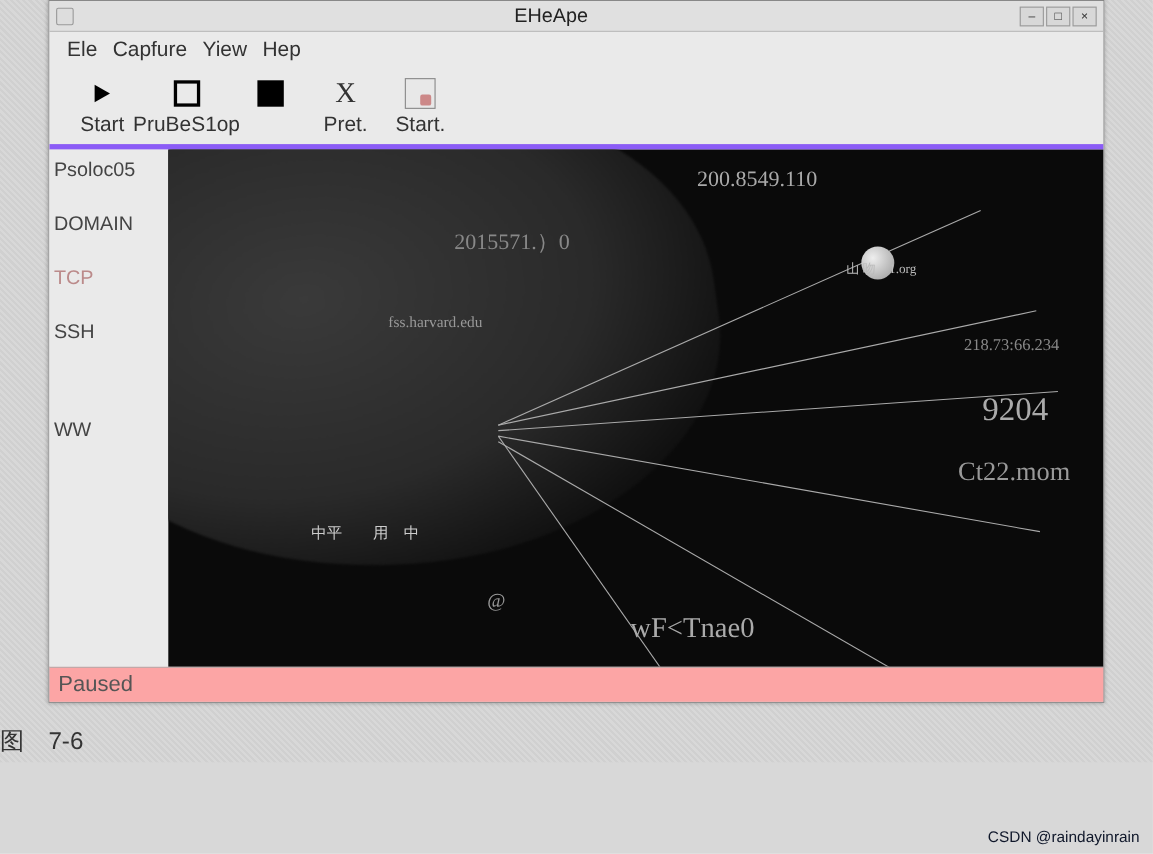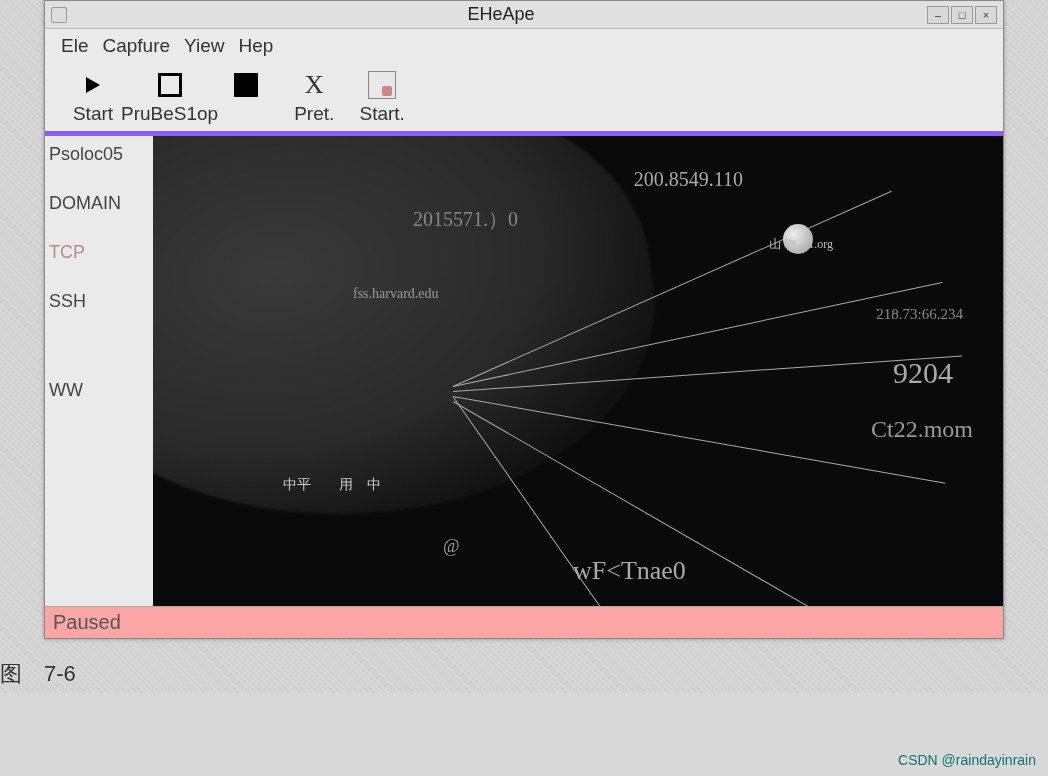--- a/index.html
+++ b/index.html
@@ -143,21 +143,21 @@
       width: 30px; height: 30px;
       background: radial-gradient(circle at 35% 35%, #eee, #999);
       border-radius: 50%;
     }
     .canvas-label {
       position: absolute;
       color: #9a9a9a;
       font-family: serif;
       white-space: nowrap;
     }
-    .cl-ip1 { right: 260px; top: 32px; font-size: 20px; color: #aaa; }
+    .cl-ip1 { right: 260px; top: 16px; font-size: 20px; color: #aaa; }
     .cl-ip2 { left: 260px; top: 70px; font-size: 20px; color: #888; }
     .cl-host1 { left: 200px; top: 150px; font-size: 14px; color: #999; }
     .cl-wc6 { left: 60px; top: 250px; font-size: 34px; color: #bbb; letter-spacing: 1px; }
     .cl-cjk1 { left: 130px; top: 340px; font-size: 14px; color: #ccc; }
     .cl-at { left: 290px; top: 400px; font-size: 18px; color: #999; }
     .cl-wft { left: 420px; top: 420px; font-size: 26px; color: #aaa; }
     .cl-9204 { right: 50px; top: 220px; font-size: 30px; color: #aaa; }
     .cl-ct22 { right: 30px; top: 280px; font-size: 24px; color: #999; }
     .cl-ip3 { right: 40px; top: 170px; font-size: 15px; color: #888; }
     .cl-cjk2 { right: 170px; top: 100px; font-size: 12px; color: #bbb; }
@@ -173,21 +173,21 @@
       font-size: 22px;
       padding: 20px 0 4px;
       color: #333;
       background: transparent;
     }
     .watermark {
       position: absolute;
       right: 12px;
       bottom: 8px;
       font-size: 14px;
-      color: #0f766e;
+      color: #0f172a;
       font-family: sans-serif;
     }
     .menu-item { padding: 0 4px; cursor: default; }
   </style>
 </head>
 <body>
 
 <div class="page-wrap">
   <div class="window">
 

